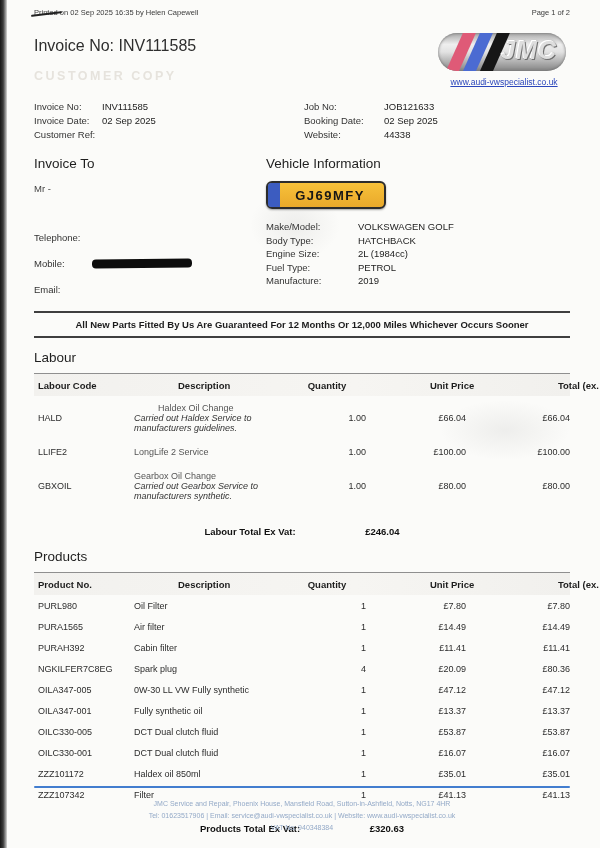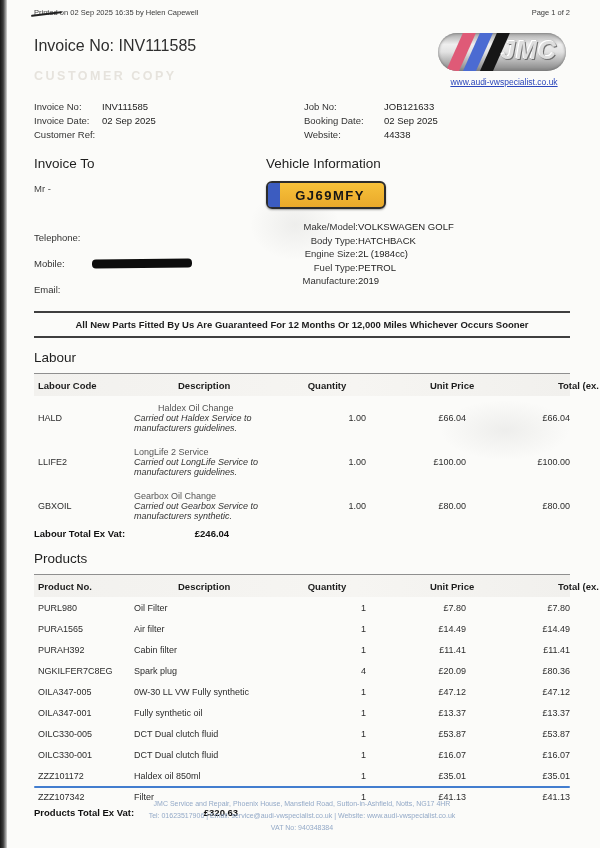--- a/index.html
+++ b/index.html
@@ -58,21 +58,21 @@
 
   .plate { margin-top:10px; width:120px; height:28px; border:2px solid #2c2c2c; border-radius:6px;
     background:linear-gradient(180deg,#f7c13a,#e9a92b); position:relative; display:flex;
     align-items:center; justify-content:center; box-shadow:0 1px 2px rgba(0,0,0,0.35); }
   .plate-band { position:absolute; left:0; top:0; bottom:0; width:12px; background:#3c5cc0;
     border-radius:3px 0 0 3px; }
   .plate-text { font-size:13px; font-weight:bold; letter-spacing:1.5px; color:#161616; padding-left:8px; }
 
   .vehicle-list { margin-top:12px; display:flex; flex-direction:column; gap:2.5px; font-size:9.5px; }
   .veh-row { display:flex; }
-  .veh-label { width:92px; color:#333;text-align:right; }
+  .veh-label { width:92px; color:#333; }
   .veh-value { color:#222; }
 
   .banner { margin-top:16px; border-top:2px solid #3f3f3f; border-bottom:2px solid #3f3f3f;
     padding:6px 0; text-align:center; font-size:9.5px; font-weight:bold; color:#1c1c1c; }
 
   .section-heading { margin-top:12px; font-size:13.5px; color:#1f1f1f; }
 
   .tbl { margin-top:8px; }
   .tbl-header { display:grid; grid-template-columns:100px 1fr 72px 84px 104px;
     border-top:1.5px solid #8f8f8f; background:linear-gradient(90deg,#f2f1ee,#f6f5f2 60%,#f1f0ed);
@@ -82,22 +82,22 @@
     font-size:9px; color:#2c2c2c; align-items:center; }
   .labour-tbl .tbl-row { padding:7px 0; align-items:center; }
   .prod-tbl .tbl-row { padding:5.5px 0; }
   .cell-code { padding-left:4px; }
   .tbl-header .cell-code { padding-left:4px; }
   .num { text-align:right; }
   .cell-qty { padding-right:16px; }
   .desc-title { color:#555; }
   .desc-detail { font-style:italic; color:#333; max-width:170px; }
 
-  .tbl-total { display:flex; justify-content:flex-start; gap:14px; font-size:9.5px; font-weight:bold;
-    color:#111; margin-top:0; }
+  .tbl-total { display:flex; justify-content:center; gap:14px; font-size:9.5px; font-weight:bold;
+    color:#111; margin-top:18px; }
   .tbl-total .val { width:90px; text-align:right; }
 
   .footer { position:absolute; left:34px; bottom:14px; width:536px; text-align:center; }
   .footer-rule { height:2.5px; background:#2e6fca; border-radius:2px; margin-bottom:10px; opacity:0.9; }
   .footer-line { font-size:7px; color:#93a9c7; line-height:1.7; }
   .smudge { position:absolute; border-radius:50%; background:radial-gradient(closest-side,rgba(120,120,120,0.10),rgba(120,120,120,0)); }
 </style>
 </head>
 <body>
 
@@ -247,21 +247,20 @@
           </span>
           <span class="num cell-qty">1.00</span>
           <span class="num">£66.04</span>
           <span class="num">£66.04</span>
         </div>
 
         <div class="tbl-row">
           <span class="cell-code">LLIFE2</span>
           <span>
             <span class="desc-title" style="display:block;">LongLife 2 Service</span>
-            <span class="desc-detail" style="display:block;">Carried out LongLife Service to manufacturers guidelines.</span>
           </span>
           <span class="num cell-qty">1.00</span>
           <span class="num">£100.00</span>
           <span class="num">£100.00</span>
         </div>
 
         <div class="tbl-row">
           <span class="cell-code">GBXOIL</span>
           <span>
             <span class="desc-title" style="display:block;">Gearbox Oil Change</span>

